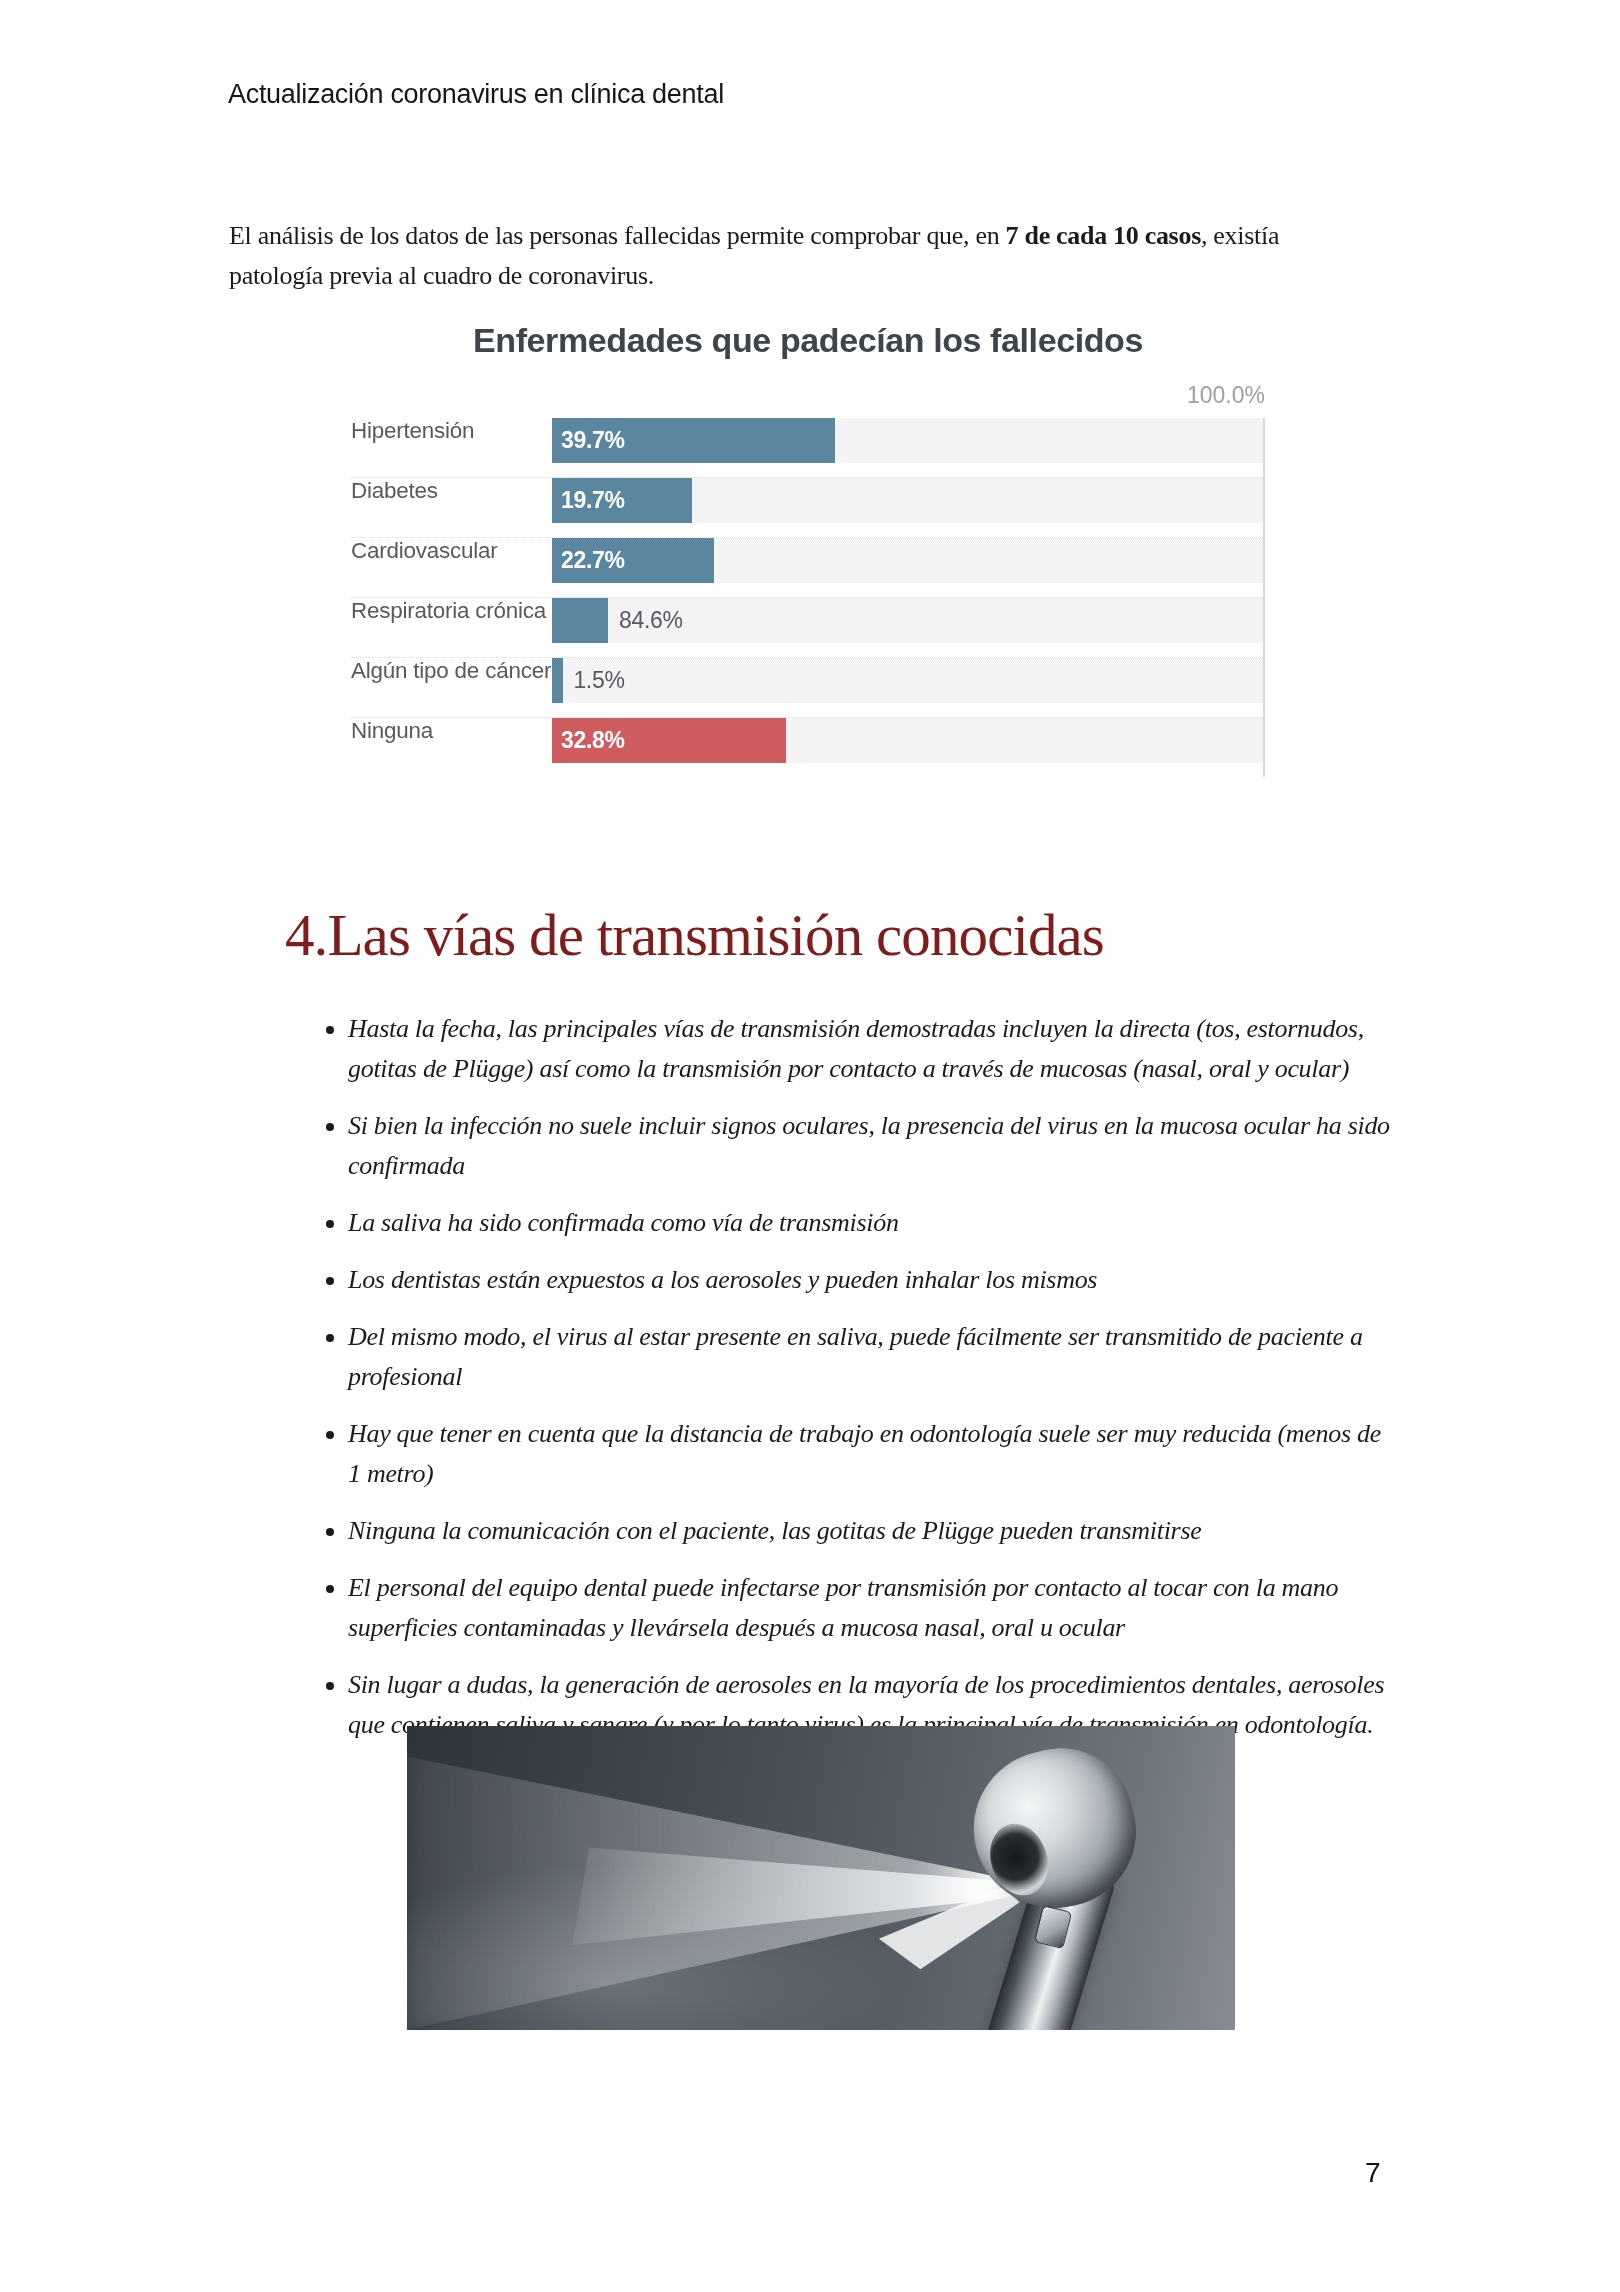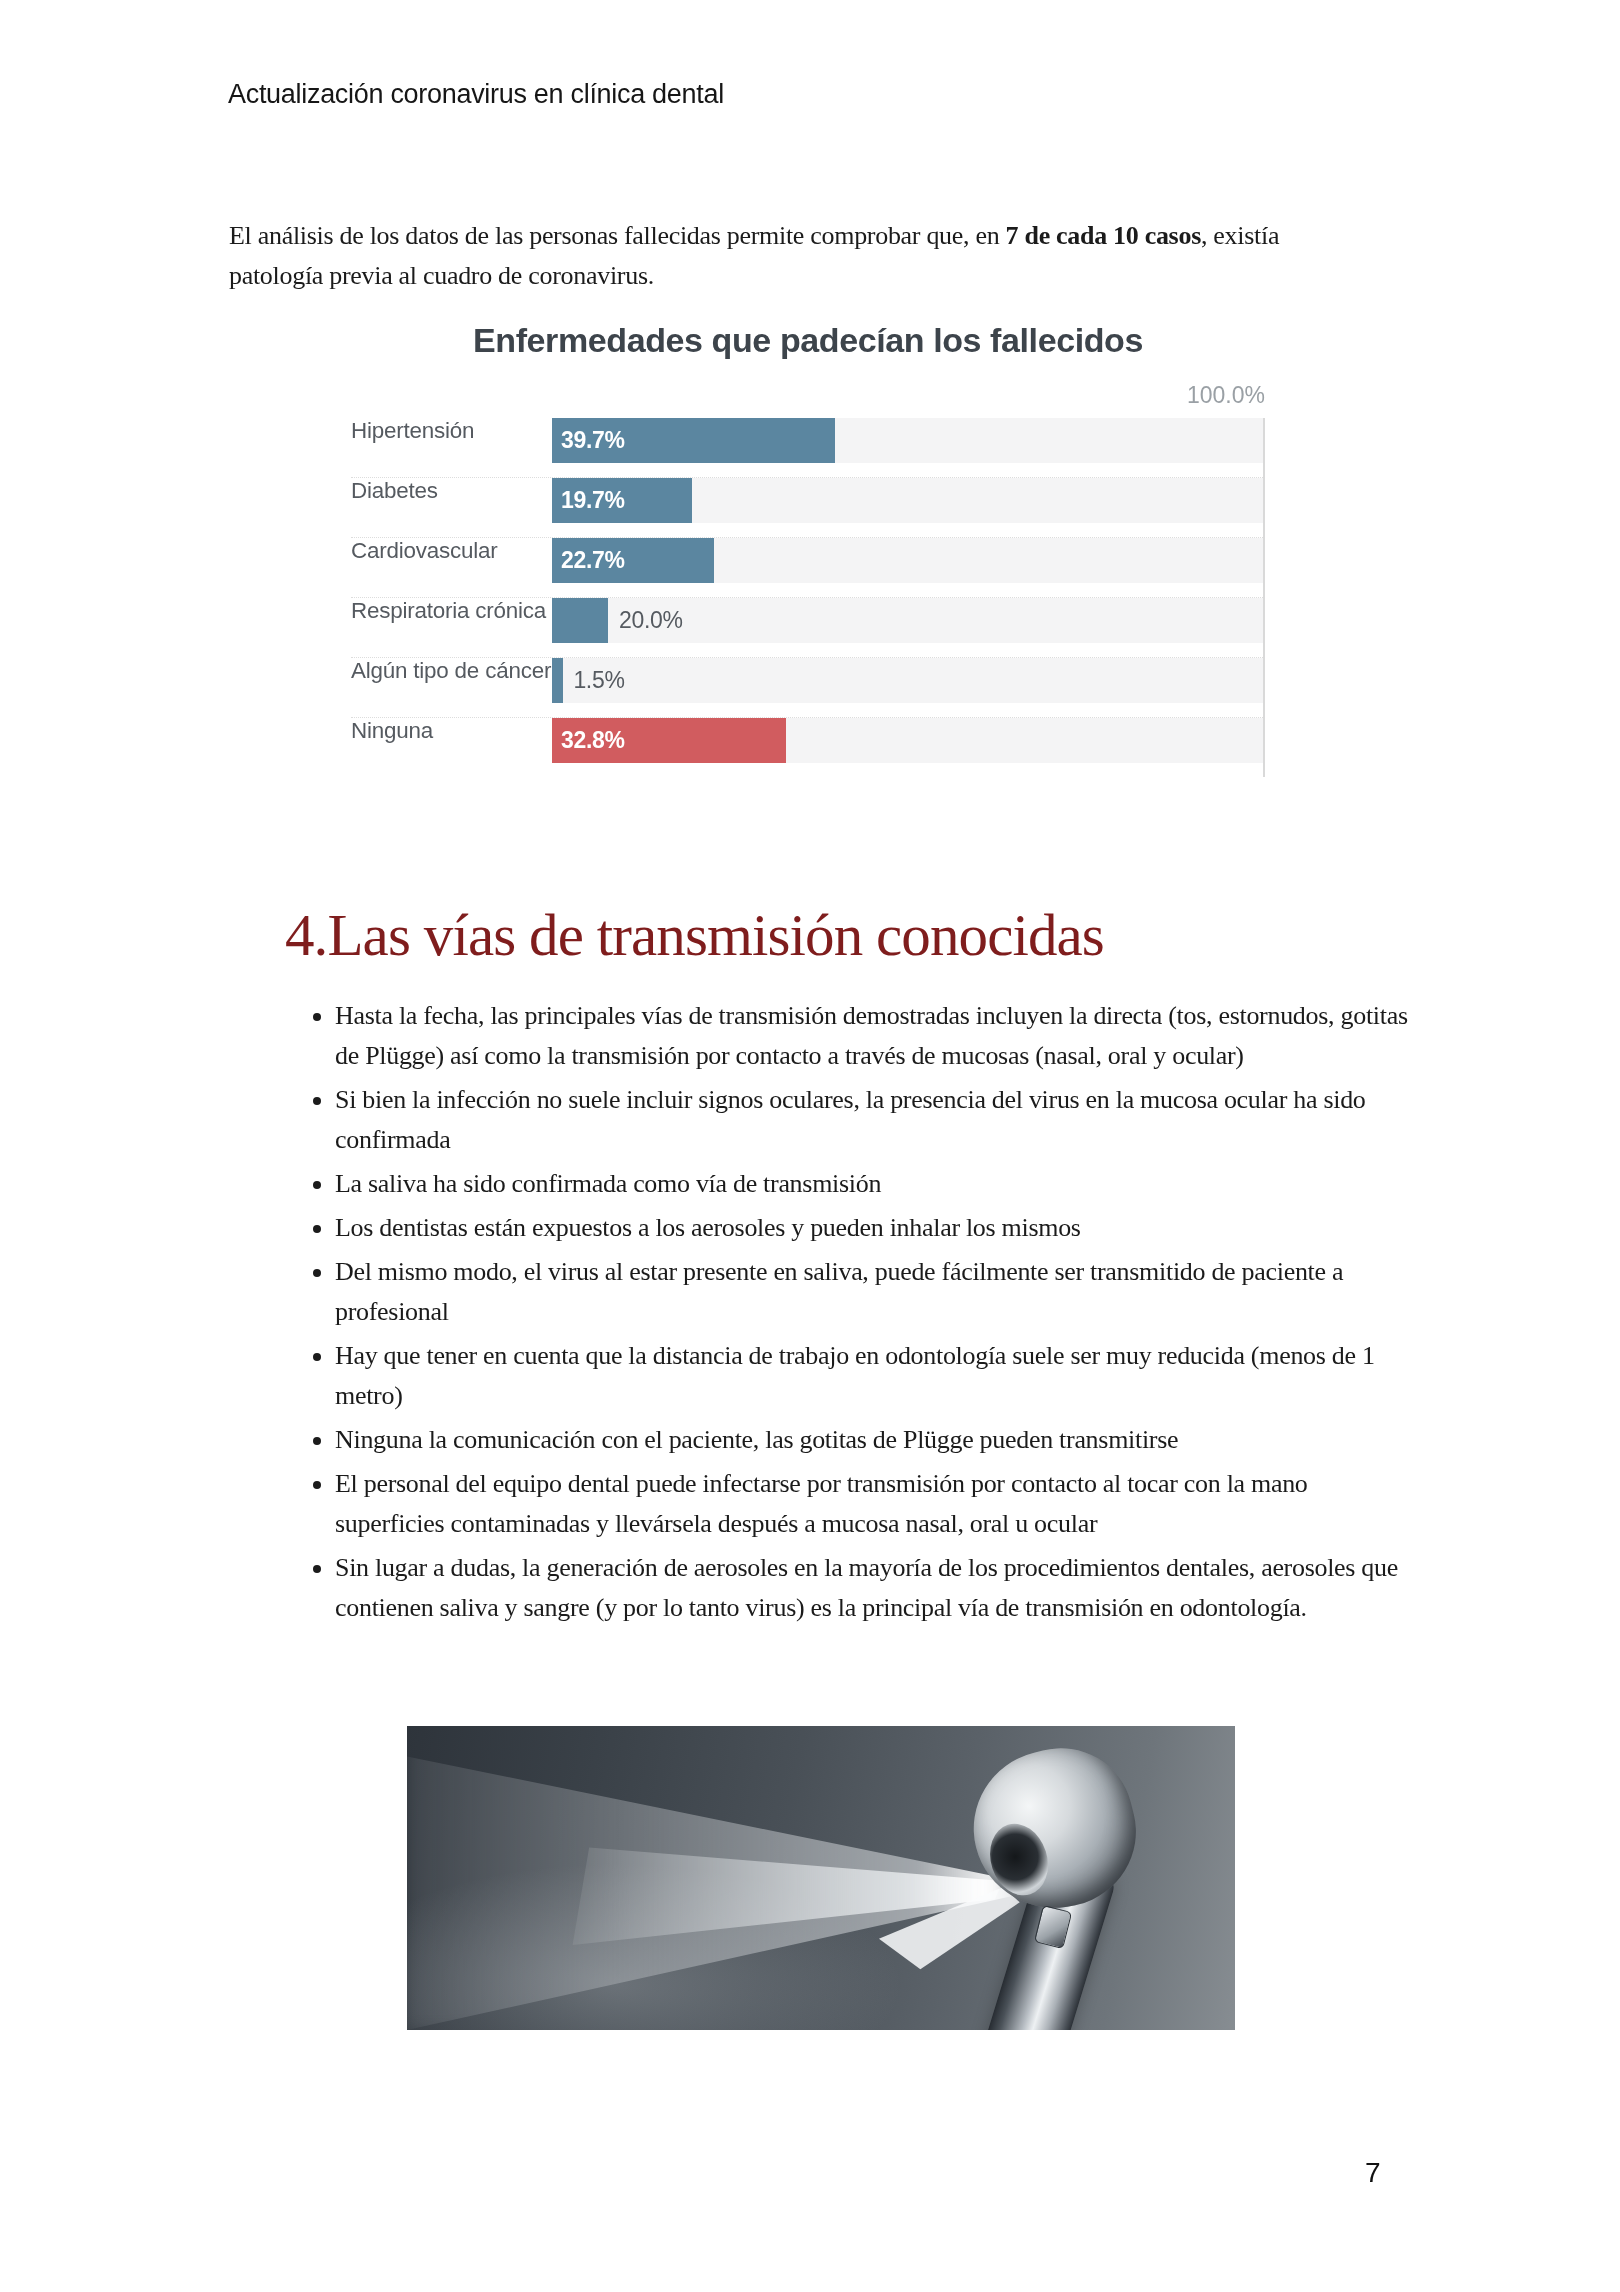--- a/index.html
+++ b/index.html
@@ -69,21 +69,21 @@
     position:absolute;left:285px;top:901px;width:1119px;
     font-size:59px;color:#7f1d1d;letter-spacing:-0.9px;
     font-weight:400;
   }
   
   .bullets{
     position:absolute;left:279px;top:992px;width:1084px;
     margin:0;padding:0 0 0 52px;
     font-size:26px;line-height:40px;letter-spacing:-0.3px;
   }
-  .bullets li{margin:4px;padding:0;}
+  .bullets li{margin:17px;padding:0;font-style:italic;}
   
   .photo{
     position:absolute;left:407px;top:1726px;width:828px;height:304px;
     overflow:hidden;
     background:linear-gradient(100deg,#2e343b 0%,#3a4148 22%,#495057 45%,#5a6168 65%,#6e757b 85%,#878d92 100%);
   }
   .photo .mist{
     position:absolute;inset:0;
     background:linear-gradient(to right, rgba(210,214,218,0.10), rgba(225,228,231,0.55) 62%, rgba(255,255,255,0.95) 71%, rgba(255,255,255,0) 74%);
     clip-path:polygon(72% 50%, 73% 56%, 0% 100%, 0% 10%);
@@ -177,21 +177,21 @@
           <div class="bar" style="width: 22.7%; background: rgb(91, 134, 160);">
             <span class="bar-value-in">22.7%</span>
           </div>
         </div>
       </div>
 
       <div class="chart-row">
         <span class="row-label">Respiratoria crónica</span>
         <div class="row-track">
           <div class="bar" style="width: 7.9%; background: rgb(91, 134, 160);"></div>
-          <span class="bar-value-out">20.0%</span>
+          <span class="bar-value-out">84.6%</span>
         </div>
       </div>
 
       <div class="chart-row">
         <span class="row-label">Algún tipo de cáncer</span>
         <div class="row-track">
           <div class="bar" style="width: 1.5%; background: rgb(91, 134, 160);"></div>
           <span class="bar-value-out">1.5%</span>
         </div>
       </div>

